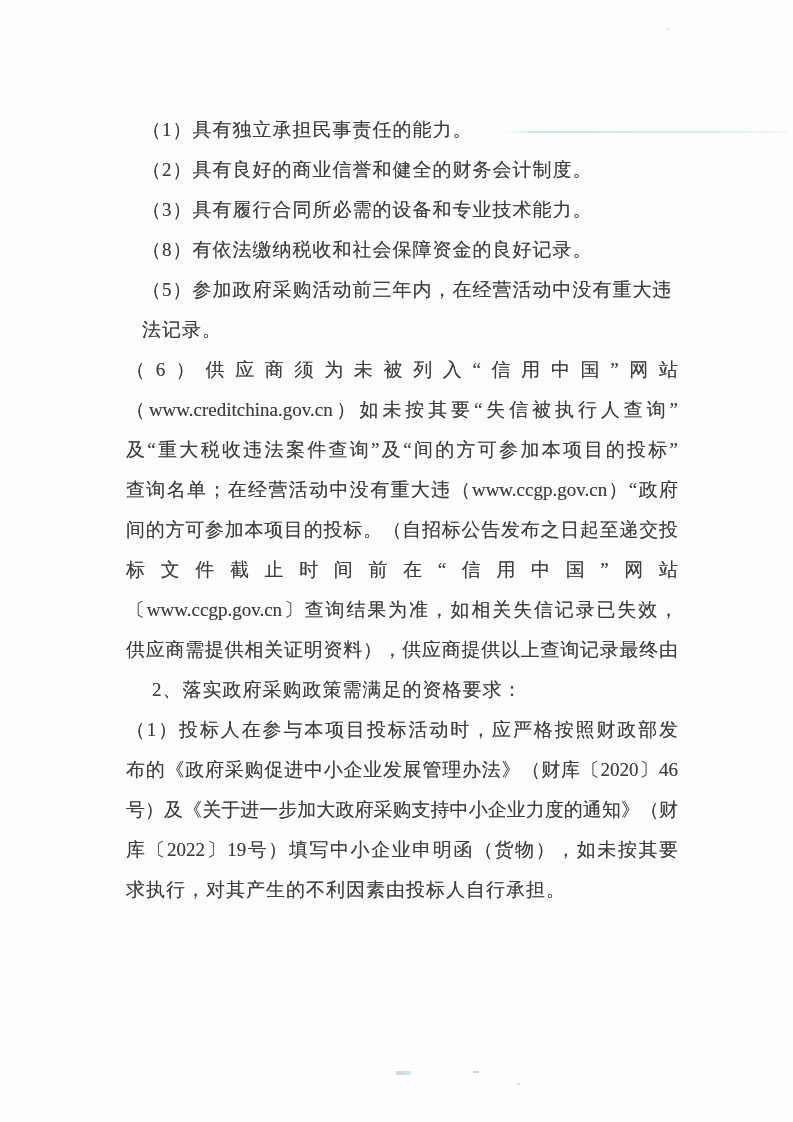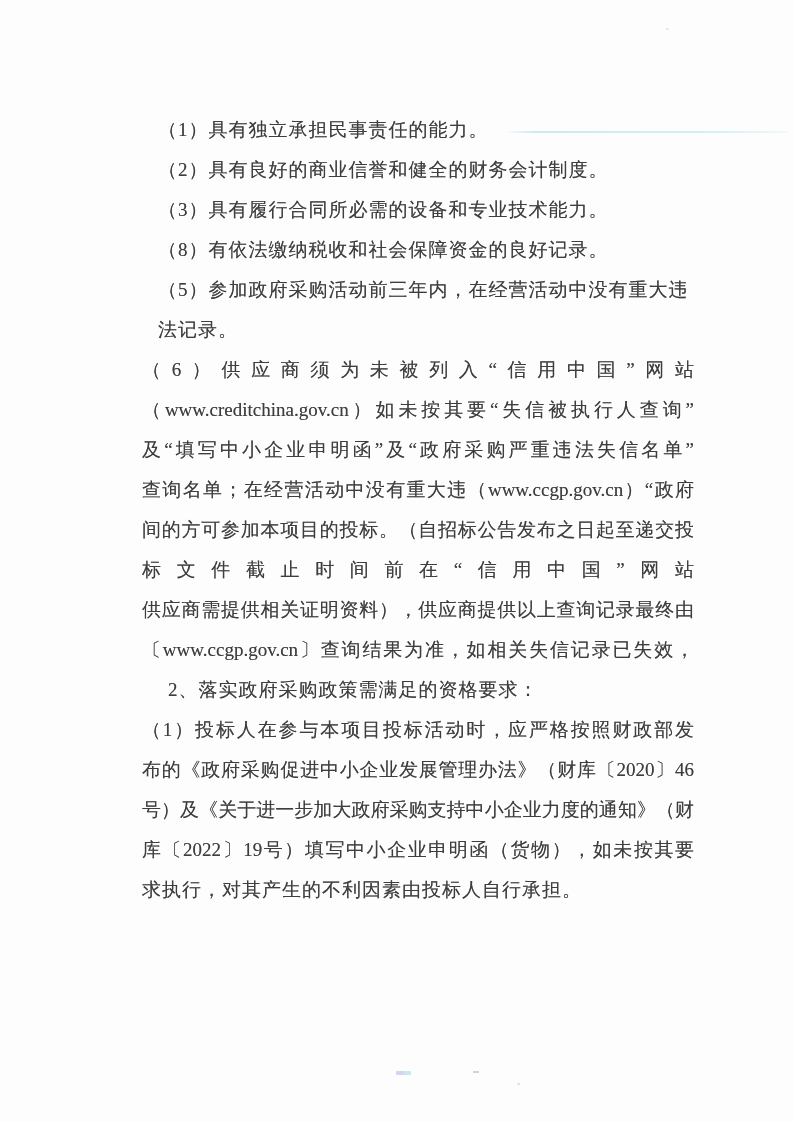--- a/index.html
+++ b/index.html
@@ -14,21 +14,21 @@
     overflow: hidden;
     font-family: "Liberation Serif", "DejaVu Serif", serif;
   }
   .page {
     position: absolute;
     inset: 0;
     background: #fdfdfd;
   }
   .doc {
     position: absolute;
-    left: 142px;
+    left: 126px;
     top: 110px;
     width: 552px;
   }
   .ln {
     margin: 0;
     padding: 0;
     height: 40px;
     line-height: 40px;
     font-size: 19px;
     color: #3e3e40;
@@ -84,26 +84,26 @@
 
   <div class="doc">
     <p class="ln lt in1">（1）具有独立承担民事责任的能力。</p>
     <p class="ln lt in1">（2）具有良好的商业信誉和健全的财务会计制度。</p>
     <p class="ln lt in1">（3）具有履行合同所必需的设备和专业技术能力。</p>
     <p class="ln lt in1">（8）有依法缴纳税收和社会保障资金的良好记录。</p>
     <p class="ln lt in1">（5）参加政府采购活动前三年内，在经营活动中没有重大违</p>
     <p class="ln lt in1">法记录。</p>
     <p class="ln sp">（6）供应商须为未被列入“信用中国”网站</p>
     <p class="ln sp">（www.creditchina.gov.cn）如未按其要“失信被执行人查询”</p>
-    <p class="ln sp">及“填写中小企业申明函”及“政府采购严重违法失信名单”</p>
+    <p class="ln sp">及“重大税收违法案件查询”及“间的方可参加本项目的投标”</p>
     <p class="ln sp">查询名单；在经营活动中没有重大违（www.ccgp.gov.cn）“政府</p>
     <p class="ln sp">间的方可参加本项目的投标。（自招标公告发布之日起至递交投</p>
     <p class="ln sp">标文件截止时间前在“信用中国”网站</p>
+    <p class="ln sp">〔www.ccgp.gov.cn〕查询结果为准，如相关失信记录已失效，</p>
     <p class="ln sp">供应商需提供相关证明资料），供应商提供以上查询记录最终由</p>
-    <p class="ln sp">〔www.ccgp.gov.cn〕查询结果为准，如相关失信记录已失效，</p>
     <p class="ln lt in2">2、落实政府采购政策需满足的资格要求：</p>
     <p class="ln sp">（1）投标人在参与本项目投标活动时，应严格按照财政部发</p>
     <p class="ln sp">布的《政府采购促进中小企业发展管理办法》（财库〔2020〕46</p>
     <p class="ln sp">号）及《关于进一步加大政府采购支持中小企业力度的通知》（财</p>
     <p class="ln sp">库〔2022〕19号）填写中小企业申明函（货物），如未按其要</p>
     <p class="ln lt">求执行，对其产生的不利因素由投标人自行承担。</p>
   </div>
 
   <div class="art art-cyan-line"></div>
   <div class="art art-smudge"></div>

